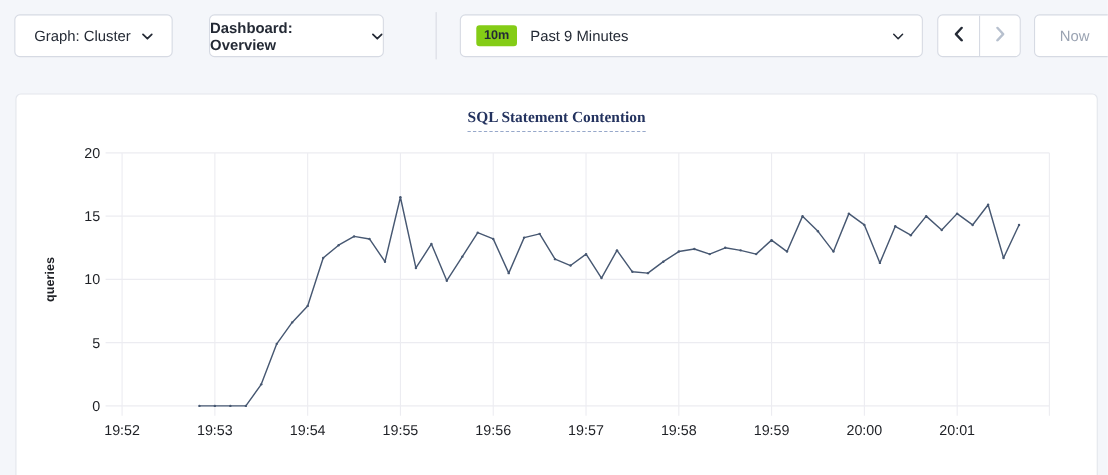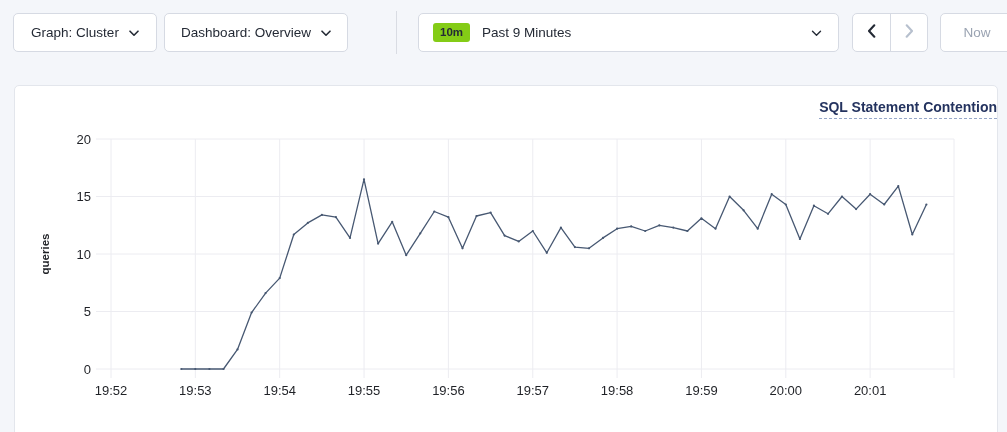--- a/index.html
+++ b/index.html
@@ -12,21 +12,21 @@
   }
   
   .btnish {
     position:absolute; top:13px; height:39px;
     background:#fff; border:1px solid #d6dae3; border-radius:5px;
     display:flex; align-items:center; font-size:13.5px; color:#242a35;
     cursor:pointer;
   }
   .dd { justify-content:center; gap:10px; }
   .dd-graph     { left:13px;  width:144px; }
-  .dd-dashboard { left:164px; width:184px; }
+  .dd-dashboard { left:190px; width:159px;font-weight:bold; }
   .chev { display:inline-flex; color:#242a35; margin-top:1px; }
   .toolbar-divider {
     position:absolute; left:396px; top:11px; width:1px; height:43px;
     background:#d9dce3;
   }
   .timepicker { left:418px; width:421px; padding:0 14px; }
   .tp-badge {
     background:#84cc16; color:#242a35; font-size:11.5px; font-weight:bold;
     border-radius:3px; padding:4px 7px; margin-right:12px; line-height:1;
   }
@@ -38,21 +38,21 @@
   }
   .arrow-half + .arrow-half { border-left:1px solid #d6dae3; }
   .arrow-prev { color:#242a35; }
   .arrow-next { color:#b7c0ce; cursor:default; }
   .now-btn { left:940px; width:74px; justify-content:center; color:#9aa3b2; cursor:default; }
   
   .panel {
     position:absolute; left:14px; top:85px; width:984px; height:370px;
     background:#fff; border:1px solid #e3e6ec; border-radius:5px;
   }
-  .chart-title-wrap { position:absolute; top:12px; left:0; width:100%; text-align:right; }
+  .chart-title-wrap { position:absolute; top:12px; left:0; width:100%; text-align:center;font-family:Liberation Serif, serif; }
   .chart-title {
     display:inline-block; font-size:14px; font-weight:bold; color:#24335f;
     border-bottom:1px dashed #97a8ca; padding-bottom:3px; cursor:pointer;
   }
   svg.chart { position:absolute; left:0; top:0; }
   svg.chart text { font-family:"Liberation Sans", sans-serif; }
 </style>
 </head>
 <body>
 

